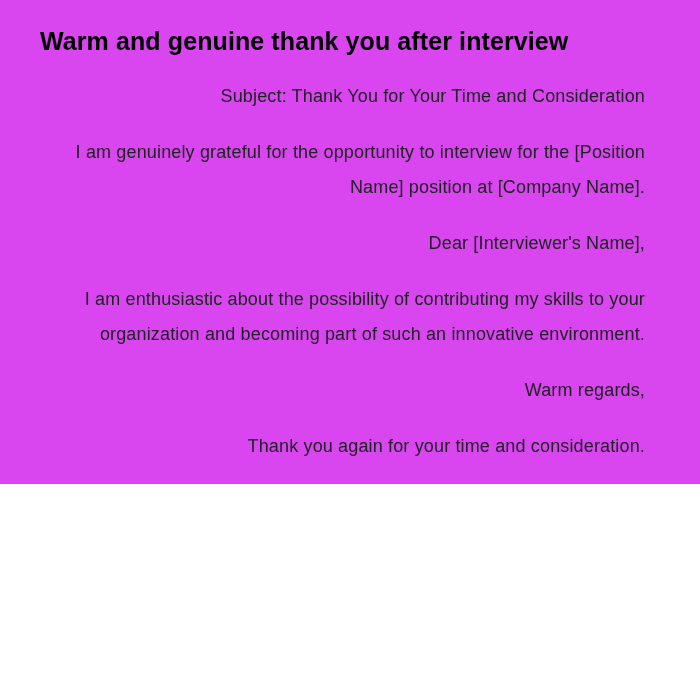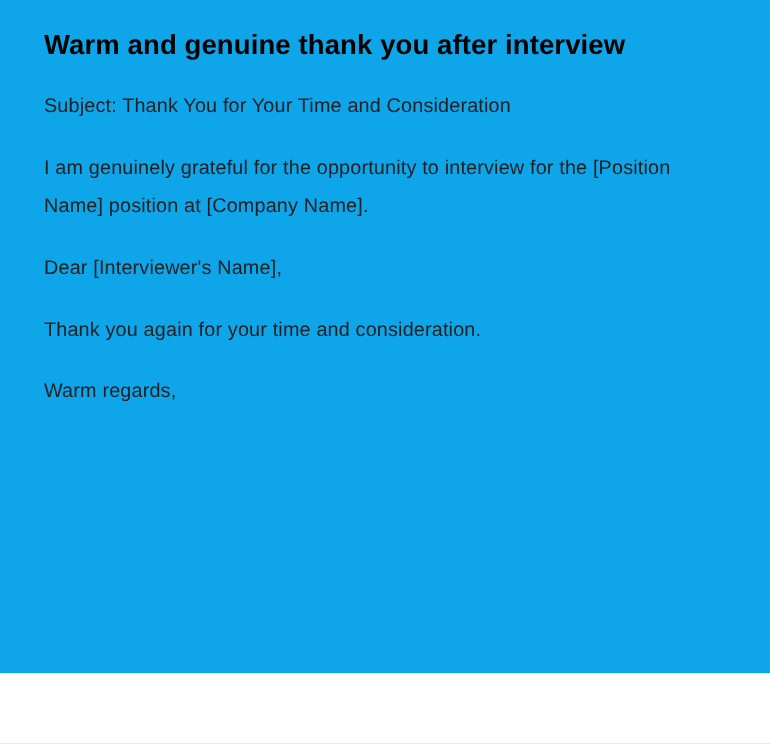--- a/index.html
+++ b/index.html
@@ -7,59 +7,61 @@
   html, body {
     width: 700px;
     height: 676px;
     background: #ffffff;
     font-family: "Liberation Sans", "DejaVu Sans", sans-serif;
     overflow: hidden;
   }
 
   .page {
     width: 700px;
-    height: 612px;
+    height: 484px;
     padding: 26px 28px 0 40px;
-    background: #0ea5e9;
+    background: #d946ef;
   }
 
   .article-title {
     font-size: 25px;
     font-weight: 700;
     color: #000000;
     letter-spacing: 0.1px;
     line-height: 1.25;
     margin-bottom: 22px;
   }
 
   .letter-body p {
     font-size: 18px;
     font-weight: 400;
     color: #202124;
     line-height: 35px;
     margin-bottom: 21px;
     max-width: 605px;
     letter-spacing: 0.15px;
+    text-align: right;
   }
 </style>
 </head>
 <body>
 
 <div class="page">
 
   <h1 class="article-title">Warm and genuine thank you after interview</h1>
 
   <div class="letter-body">
     <p>Subject: Thank You for Your Time and Consideration</p>
 
     <p>I am genuinely grateful for the opportunity to interview for the [Position Name] position at [Company Name].</p>
 
     <p>Dear [Interviewer's Name],</p>
 
 
+    <p>I am enthusiastic about the possibility of contributing my skills to your organization and becoming part of such an innovative environment.</p>
+
+    <p>Warm regards,</p>
 
     <p>Thank you again for your time and consideration.</p>
-
-    <p>Warm regards,</p>
 
   </div>
 
 </div>
 
 </body></html>

